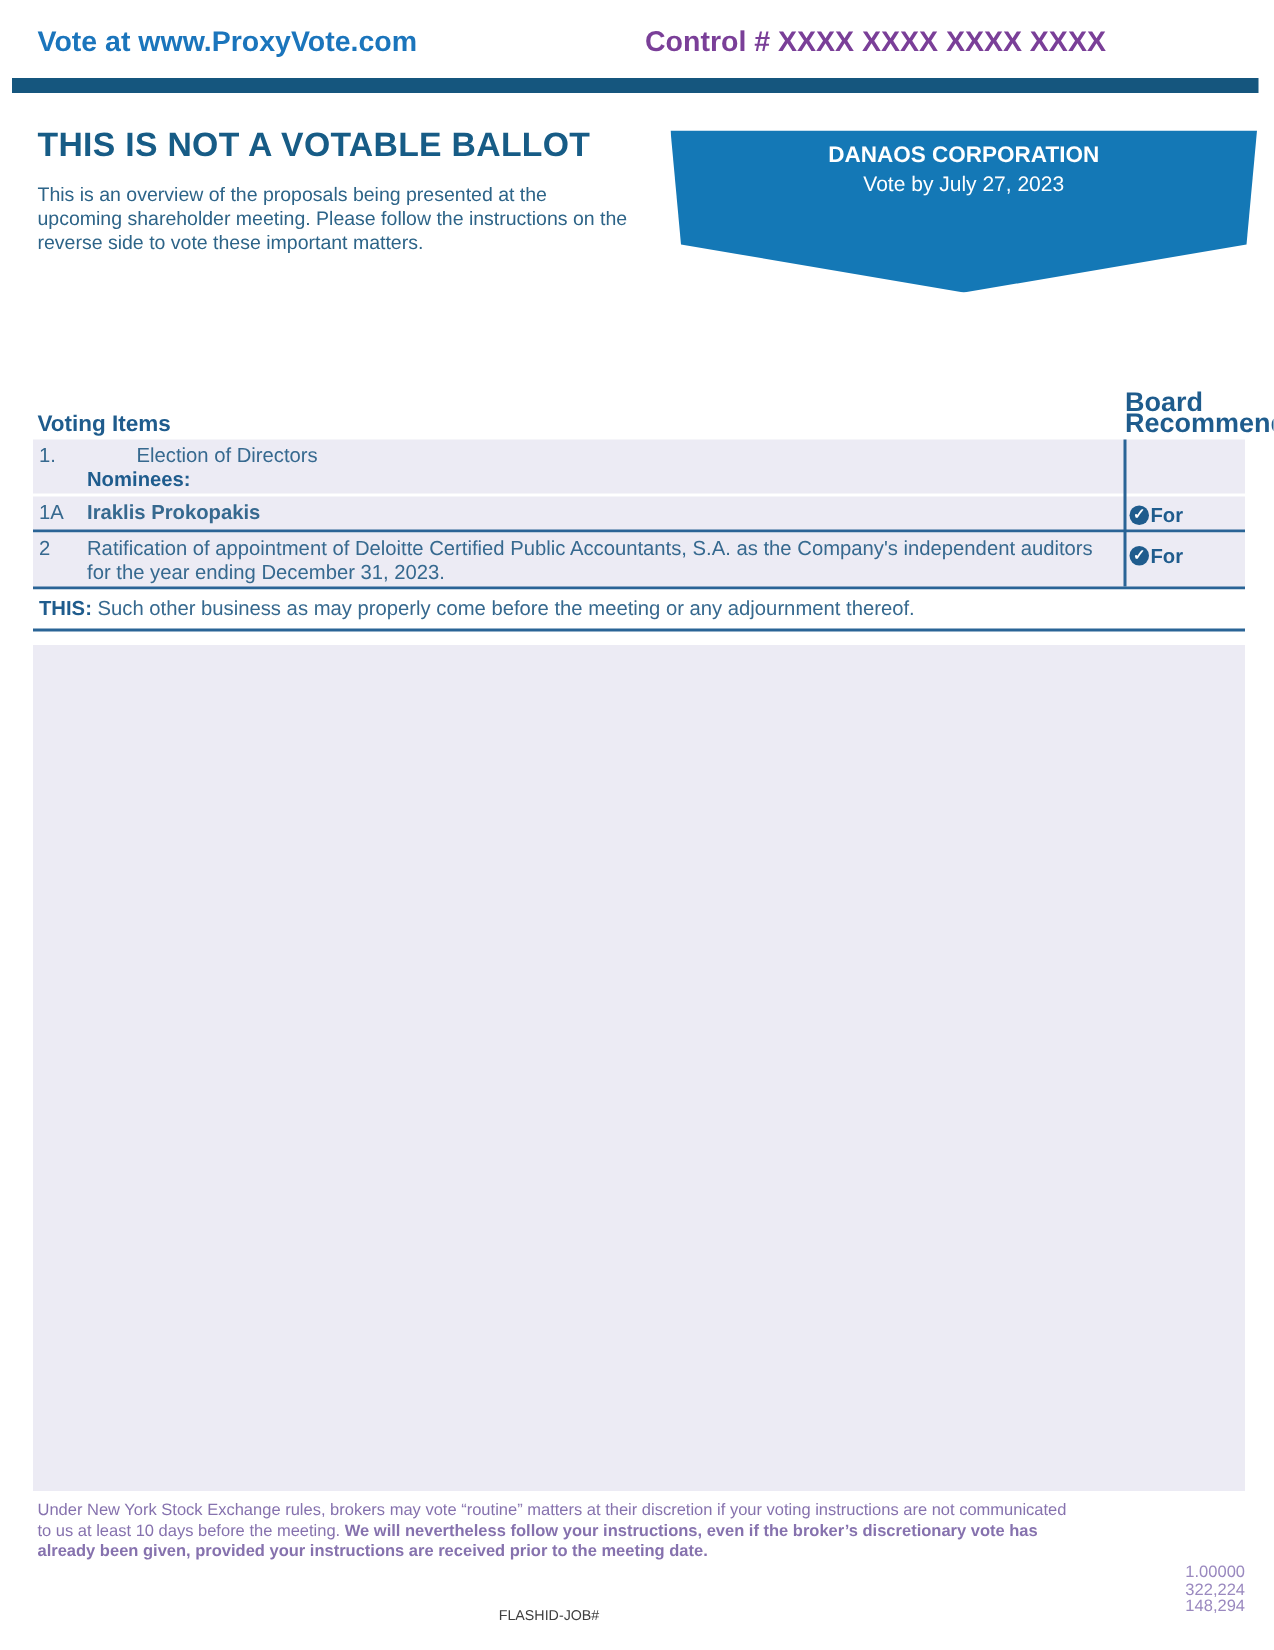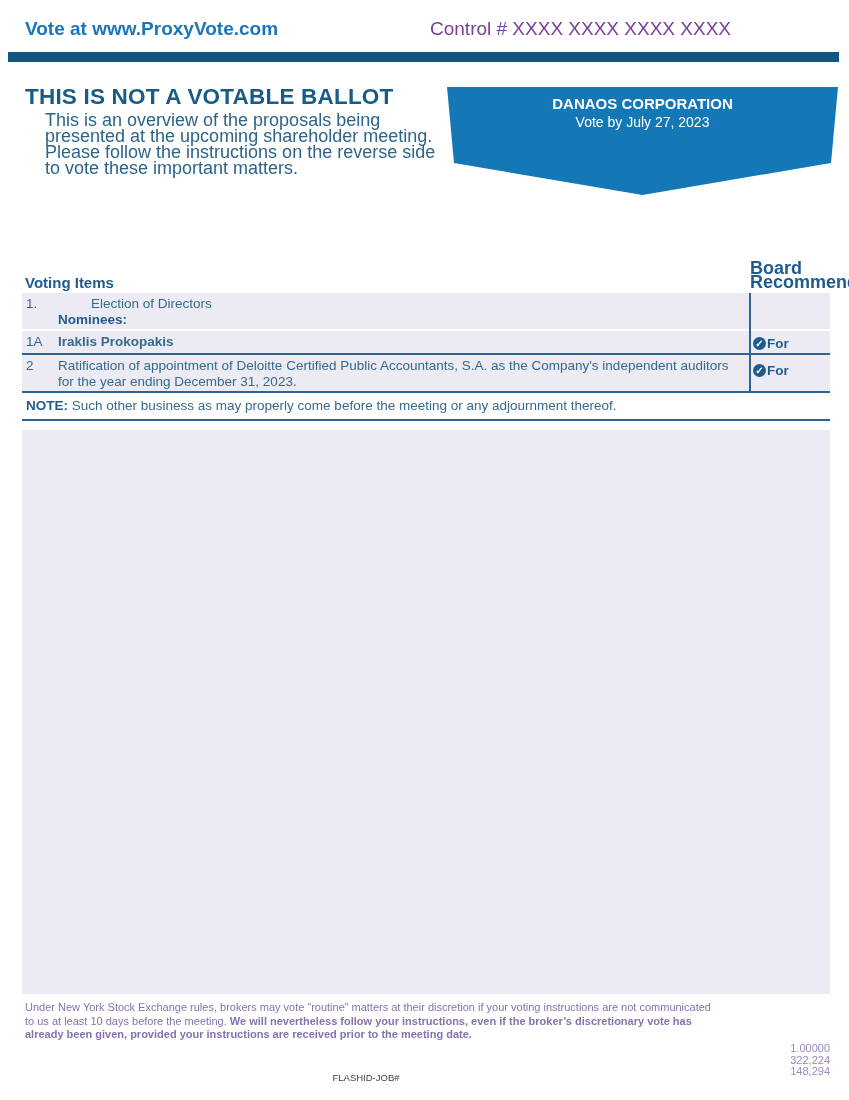--- a/index.html
+++ b/index.html
@@ -10,25 +10,25 @@
     --job_gray:#3F3F3F; --white:#FFFFFF;
   }
   html,body{margin:0;padding:0;}
   body{
     width:849px;height:1100px;position:relative;background:#fff;
     font-family:"Liberation Sans", sans-serif;overflow:hidden;
   }
   .abs{position:absolute;}
   
   .vote-at{left:25px;top:18px;font-size:19px;font-weight:bold;color:var(--brand_blue);}
-  .control-num{left:430px;top:18px;font-size:19px;font-weight:normal;color:var(--control_purple);}
+  .control-num{left:430px;top:18px;font-size:19px;font-weight:bold;color:var(--control_purple);}
   .top-rule{left:8px;top:52px;width:831px;height:10px;background:var(--bar_blue);}
   
   .intro-title{left:25px;top:84px;font-size:22.5px;font-weight:bold;color:var(--heading_blue);letter-spacing:.2px;}
-  .intro-body{left:25px;top:112px;width:398px;font-size:18px;line-height:16px;color:var(--body_blue);margin-left:20px;}
+  .intro-body{left:25px;top:122px;width:398px;font-size:13px;line-height:16px;color:var(--body_blue);}
   
   .banner{left:447px;top:87px;width:391px;height:108px;}
   .banner svg{position:absolute;left:0;top:0;width:100%;height:100%;}
   .banner svg polygon{fill:var(--banner_blue);}
   .banner-text{position:absolute;left:0;top:7px;width:100%;text-align:center;color:var(--white);}
   .banner-company{font-size:15px;font-weight:bold;line-height:19px;}
   .banner-line{font-size:14px;line-height:18px;}
   
   .voting-items-title{left:25px;top:274px;font-size:15px;font-weight:bold;color:var(--table_dark);}
   .recommend-header{left:750px;top:261px;width:80px;text-align:left;font-size:18px;line-height:14px;font-weight:bold;color:var(--table_dark);}
@@ -103,21 +103,21 @@
 </span>
 
 <span class="abs cell-num n2">2</span>
 <span class="abs cell-text t2">Ratification of appointment of Deloitte Certified Public Accountants, S.A. as the Company's independent auditors for the year ending December 31, 2023.</span>
 <span class="abs rec rec2">
   <span class="check-circle">✓</span>
   <span class="rec-label">For</span>
 </span>
 
 <div class="abs note-text-wrap">
-  <span class="note-label">NOTE:</span><span> Such other business as may properly come before the meeting or any adjournment thereof.</span>
+  <span class="note-label">THIS:</span><span> Such other business as may properly come before the meeting or any adjournment thereof.</span>
 </div>
 
 <div class="abs disclaimer">
   <span>Under New York Stock Exchange rules, brokers may vote “routine” matters at their discretion if your voting instructions are not communicated to us at least 10 days before the meeting.  </span><span class="bold">We will nevertheless follow your instructions, even if the broker’s discretionary vote has already been given, provided your instructions are received prior to the meeting date.</span>
 </div>
 
 <div class="abs footer-numbers">
   <div>1.00000</div>
   <div>322,224</div>
   <div>148,294</div>

